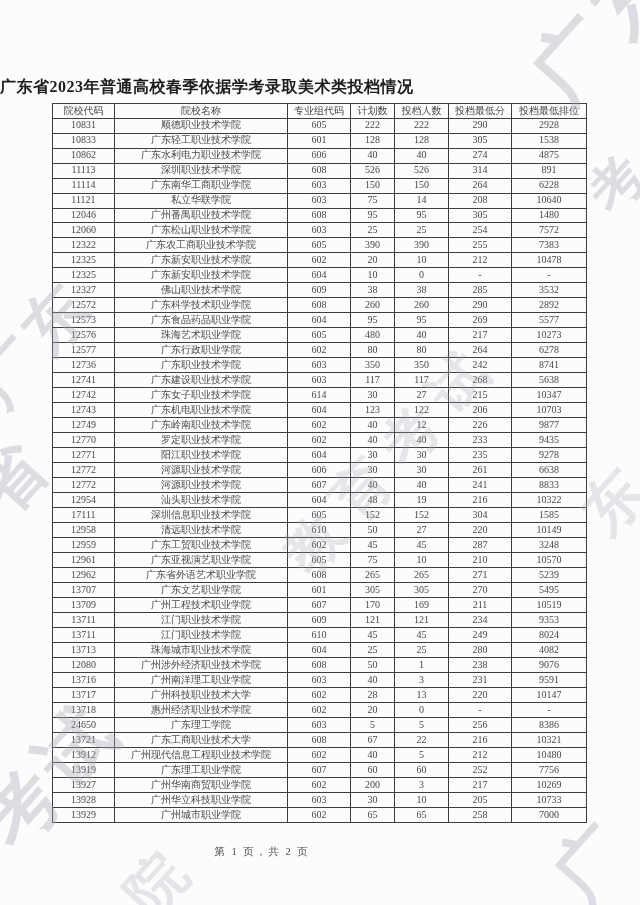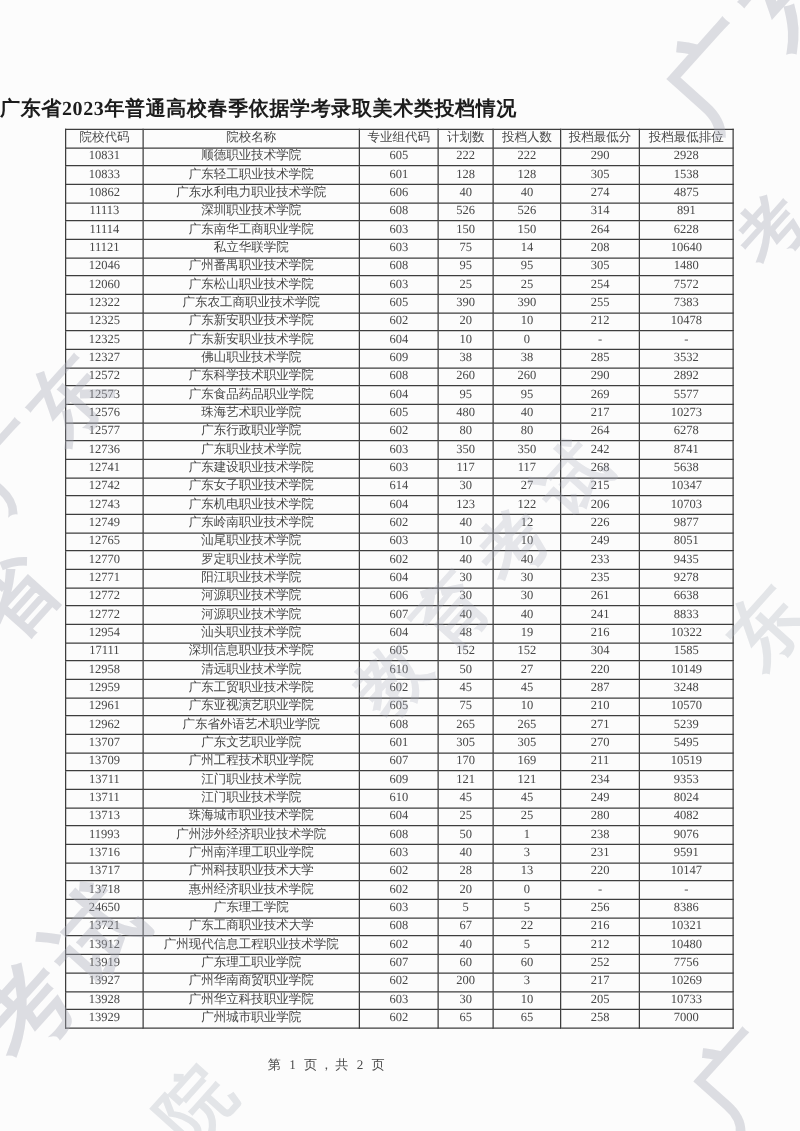--- a/index.html
+++ b/index.html
@@ -301,29 +301,20 @@
         <tr>
           <td>12749</td>
           <td>广东岭南职业技术学院</td>
           <td>602</td>
           <td>40</td>
           <td>12</td>
           <td>226</td>
           <td>9877</td>
         </tr>
         <tr>
-          <td>12765</td>
-          <td>汕尾职业技术学院</td>
-          <td>603</td>
-          <td>10</td>
-          <td>10</td>
-          <td>249</td>
-          <td>8051</td>
-        </tr>
-        <tr>
           <td>12770</td>
           <td>罗定职业技术学院</td>
           <td>602</td>
           <td>40</td>
           <td>40</td>
           <td>233</td>
           <td>9435</td>
         </tr>
         <tr>
           <td>12771</td>
@@ -445,21 +436,21 @@
         <tr>
           <td>13713</td>
           <td>珠海城市职业技术学院</td>
           <td>604</td>
           <td>25</td>
           <td>25</td>
           <td>280</td>
           <td>4082</td>
         </tr>
         <tr>
-          <td>11993</td>
+          <td>12080</td>
           <td>广州涉外经济职业技术学院</td>
           <td>608</td>
           <td>50</td>
           <td>1</td>
           <td>238</td>
           <td>9076</td>
         </tr>
         <tr>
           <td>13716</td>
           <td>广州南洋理工职业学院</td>

